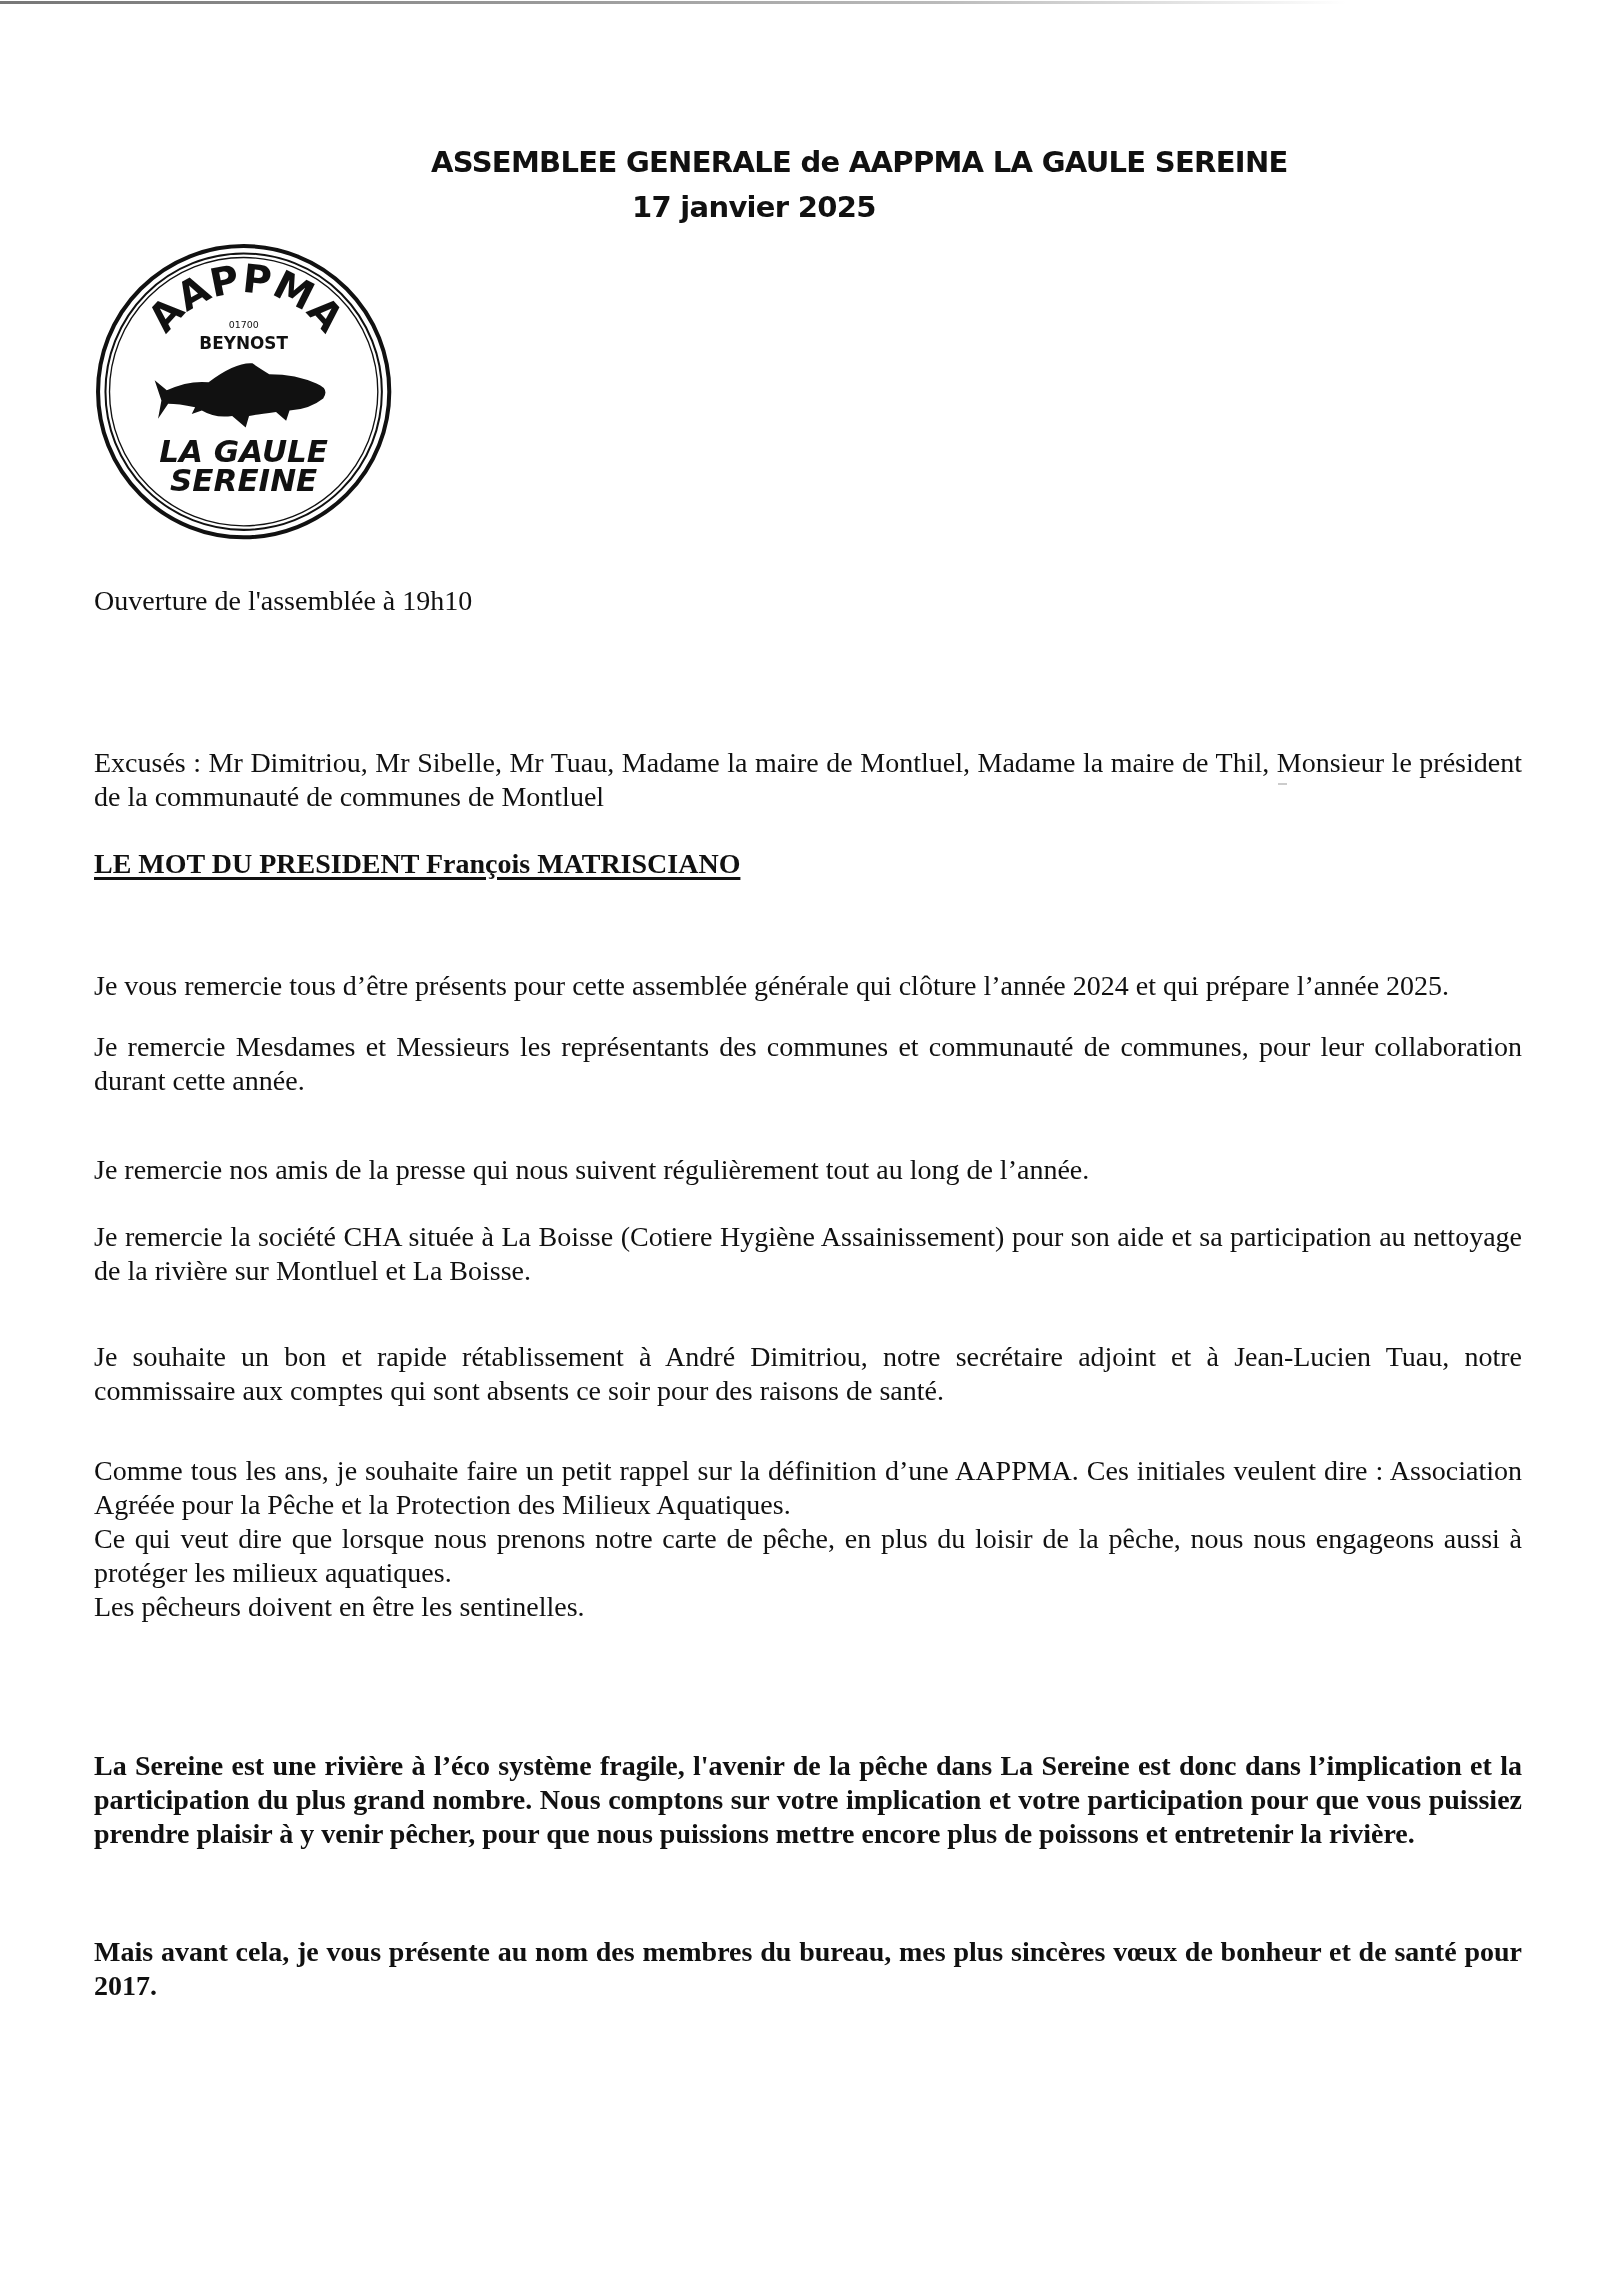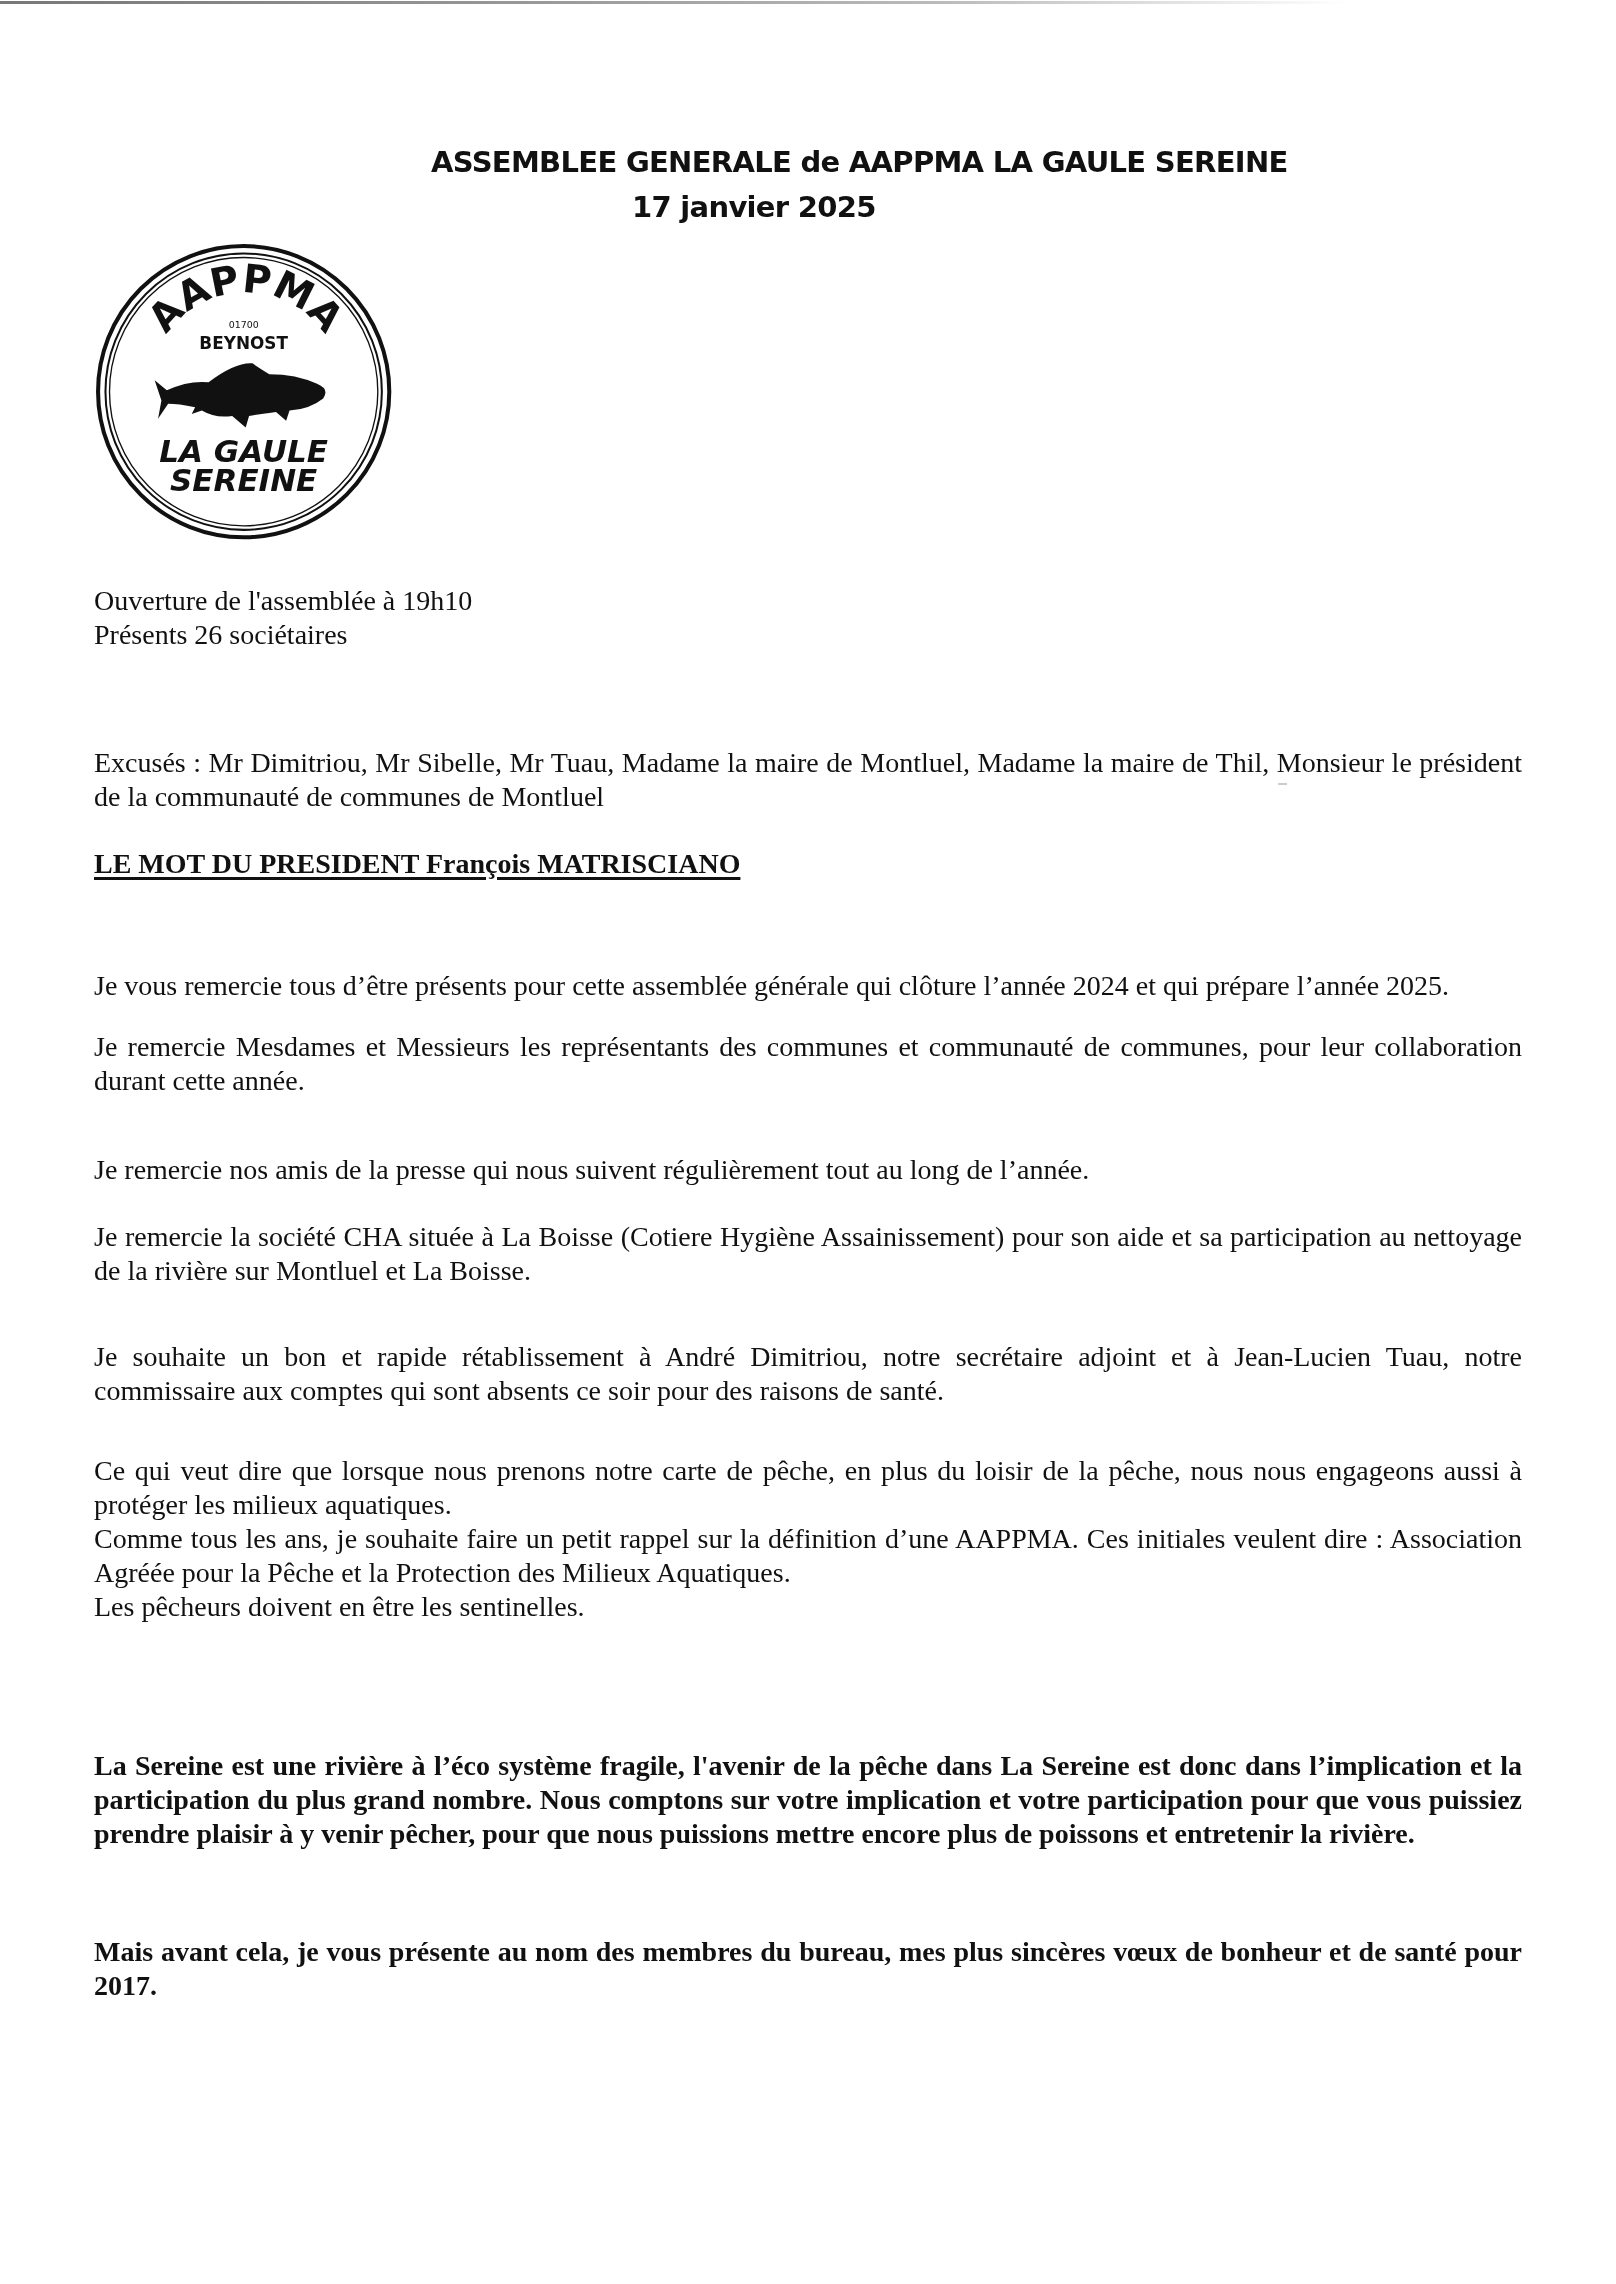--- a/index.html
+++ b/index.html
@@ -41,21 +41,20 @@
   <text x="222" y="158" text-anchor="middle" font-family="DejaVu Sans, sans-serif" font-weight="bold" font-size="25" fill="#111">BEYNOST</text>
   <g>
     <path fill="#111" d="M 90 205 L 108 220 Q 140 205 170 208 Q 210 178 235 180 Q 250 190 260 196 Q 300 196 330 210 Q 350 218 340 232 Q 320 248 290 250 L 285 265 L 270 252 Q 240 256 230 258 L 225 275 L 205 258 Q 180 262 160 250 L 145 255 L 150 245 Q 125 240 110 240 L 95 262 L 100 235 Z"></path>
   </g>
   <text x="222" y="326" text-anchor="middle" font-family="DejaVu Sans, sans-serif" font-weight="bold" font-style="italic" font-size="46" fill="#111">LA GAULE</text>
   <text x="222" y="370" text-anchor="middle" font-family="DejaVu Sans, sans-serif" font-weight="bold" font-style="italic" font-size="46" fill="#111">SEREINE</text>
 </svg>
 
 <div class="body-text" style="top:584px;">
   <p class="para">Ouverture de l'assemblée à 19h10</p>
-  <p class="para">Présents 26 sociétaires</p>
 </div>
 
 <div class="body-text" style="top:698px;margin-top:48px;">
   <p class="para">Excusés : Mr Dimitriou,  Mr Sibelle, Mr Tuau, Madame la maire de Montluel, Madame la maire de Thil, Monsieur le président de la communauté de communes de  Montluel</p>
 </div>
 
 <div class="dash"></div>
 
 <div class="body-text" style="top:847px;">
   <span class="heading">LE MOT DU PRESIDENT  François MATRISCIANO</span>
@@ -71,22 +70,22 @@
   <p class="para">Je remercie nos amis de la presse qui nous suivent régulièrement tout au long de l’année.</p>
 </div>
 <div class="body-text" style="top:1220px;">
   <p class="para">Je remercie la société CHA située à La Boisse (Cotiere Hygiène Assainissement) pour son aide et sa participation au nettoyage de la rivière sur Montluel et La Boisse.</p>
 </div>
 <div class="body-text" style="top:1340px;">
   <p class="para">Je souhaite un bon et rapide rétablissement à André Dimitriou, notre secrétaire adjoint et à Jean-Lucien Tuau, notre commissaire aux comptes qui sont absents ce soir pour des raisons de santé.</p>
 </div>
 
 <div class="body-text" style="top:1454px;">
+  <p class="para">Comme tous les ans, je souhaite faire un petit rappel sur la définition d’une AAPPMA. Ces initiales veulent dire : Association Agréée pour la Pêche et la Protection des Milieux Aquatiques.</p>
   <p class="para">Ce qui veut dire que lorsque nous prenons notre carte de pêche, en plus du loisir de la pêche, nous nous engageons aussi à protéger les milieux aquatiques.</p>
-  <p class="para">Comme tous les ans, je souhaite faire un petit rappel sur la définition d’une AAPPMA. Ces initiales veulent dire : Association Agréée pour la Pêche et la Protection des Milieux Aquatiques.</p>
   <p class="para">Les pêcheurs doivent en être les sentinelles.</p>
 </div>
 
 <div class="body-text bold" style="top:1749px;">
   <p class="para">La Sereine est une rivière à l’éco système fragile, l'avenir de la pêche dans La Sereine est donc dans l’implication et la participation du plus grand nombre. Nous comptons sur votre implication et votre participation pour que vous puissiez prendre plaisir à y venir pêcher, pour que nous puissions mettre encore plus de poissons et entretenir la rivière.</p>
 </div>
 
 <div class="body-text" style="top:1935px;">
   <p class="para bold">Mais avant cela, je vous présente au nom des membres du bureau, mes plus sincères vœux de bonheur et de santé pour 2017.</p>
 </div>

